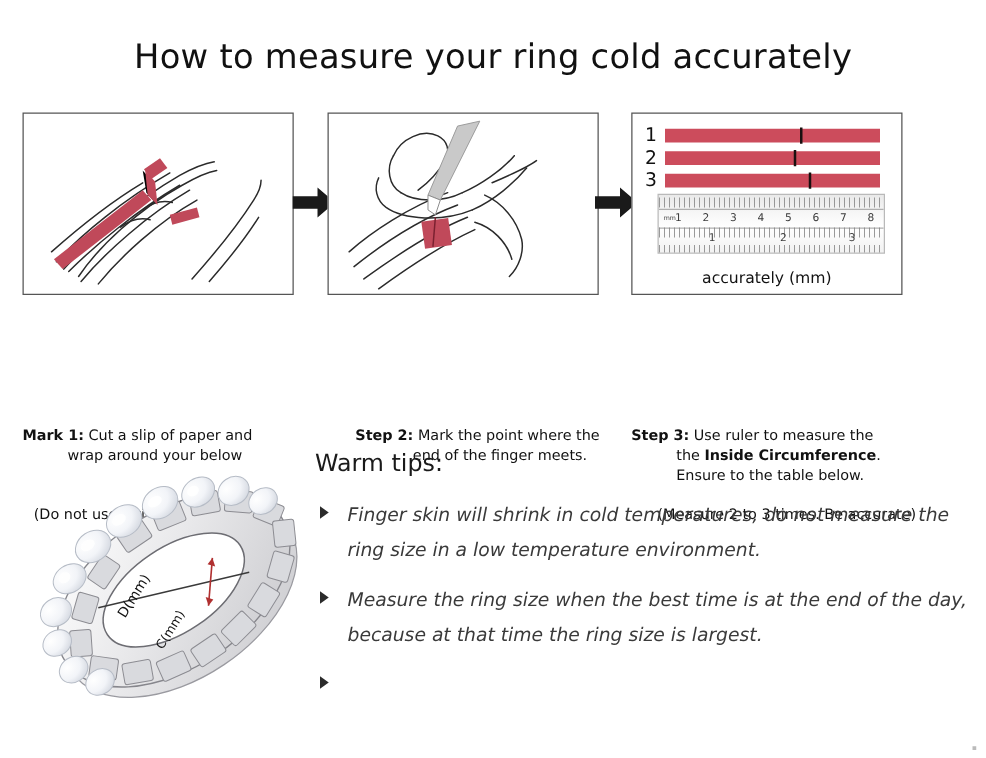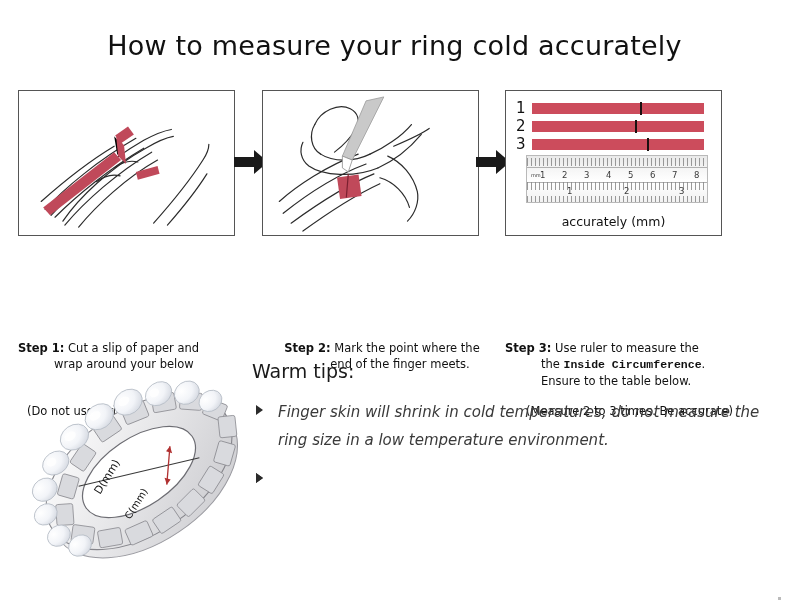--- a/index.html
+++ b/index.html
@@ -68,21 +68,21 @@
     font-family: "DejaVu Sans", sans-serif;
     font-size: 11.5px;
     line-height: 16px;
     color: #111111;
   }
   .caption .lbl { font-weight: bold; }
   .caption .ln2, .caption .ln3 { display: block; padding-left: 36px; }
   .cap-1 { left: 18px; top: 250px; width: 240px; }
   .cap-2 { left: 262px; top: 250px; width: 240px; text-align: center; }
   .cap-3 { left: 505px; top: 250px; width: 265px; }
-  .cap-3 .ln2 b { font-weight: bold; font-family: Liberation Mono, monospace; }
+  .cap-3 .ln2 b { font-weight: bold; }
 
   .note {
     position: absolute;
     font-family: "DejaVu Sans", sans-serif;
     font-size: 11.5px;
     color: #111111;
   }
   .note-1 { left: 27px; top: 314px; }
   .note-3 { left: 526px; top: 314px; }
 
@@ -343,21 +343,21 @@
       <span class="num" style="left:97px; top:31px;">2</span>
       <span class="num" style="left:152px; top:31px;">3</span>
 
       <div class="tickband tb-bottom"></div>
     </div>
 
     <div class="mm-label">accurately (mm)</div>
   </div>
 
   <div class="caption cap-1">
-    <span class="lbl">Step 1:</span>
+    <span class="lbl">Mark 1:</span>
     <span>Cut a slip of paper and</span>
     <span class="ln2">wrap around your below</span>
   </div>
 
   <div class="caption cap-2">
     <span class="lbl">Step 2:</span>
     <span>Mark the point where the</span>
     <span class="ln2">end of the finger meets.</span>
   </div>
 
@@ -450,20 +450,21 @@
 <div class="tips">
   <div class="tips-title">Warm tips:</div>
 
   <div class="tip">
     <span class="bullet"></span>
     <span>Finger skin will shrink in cold temperatures, do not measure the ring size in a low temperature environment.</span>
   </div>
 
   <div class="tip">
     <span class="bullet"></span>
+    <span>Measure the ring size when the best time is at the end of the day, because at that time the ring size is largest.</span>
   </div>
 
   <div class="tip">
     <span class="bullet"></span>
   </div>
 </div>
 
 <div class="corner-dot"></div>
 
 </body></html>

